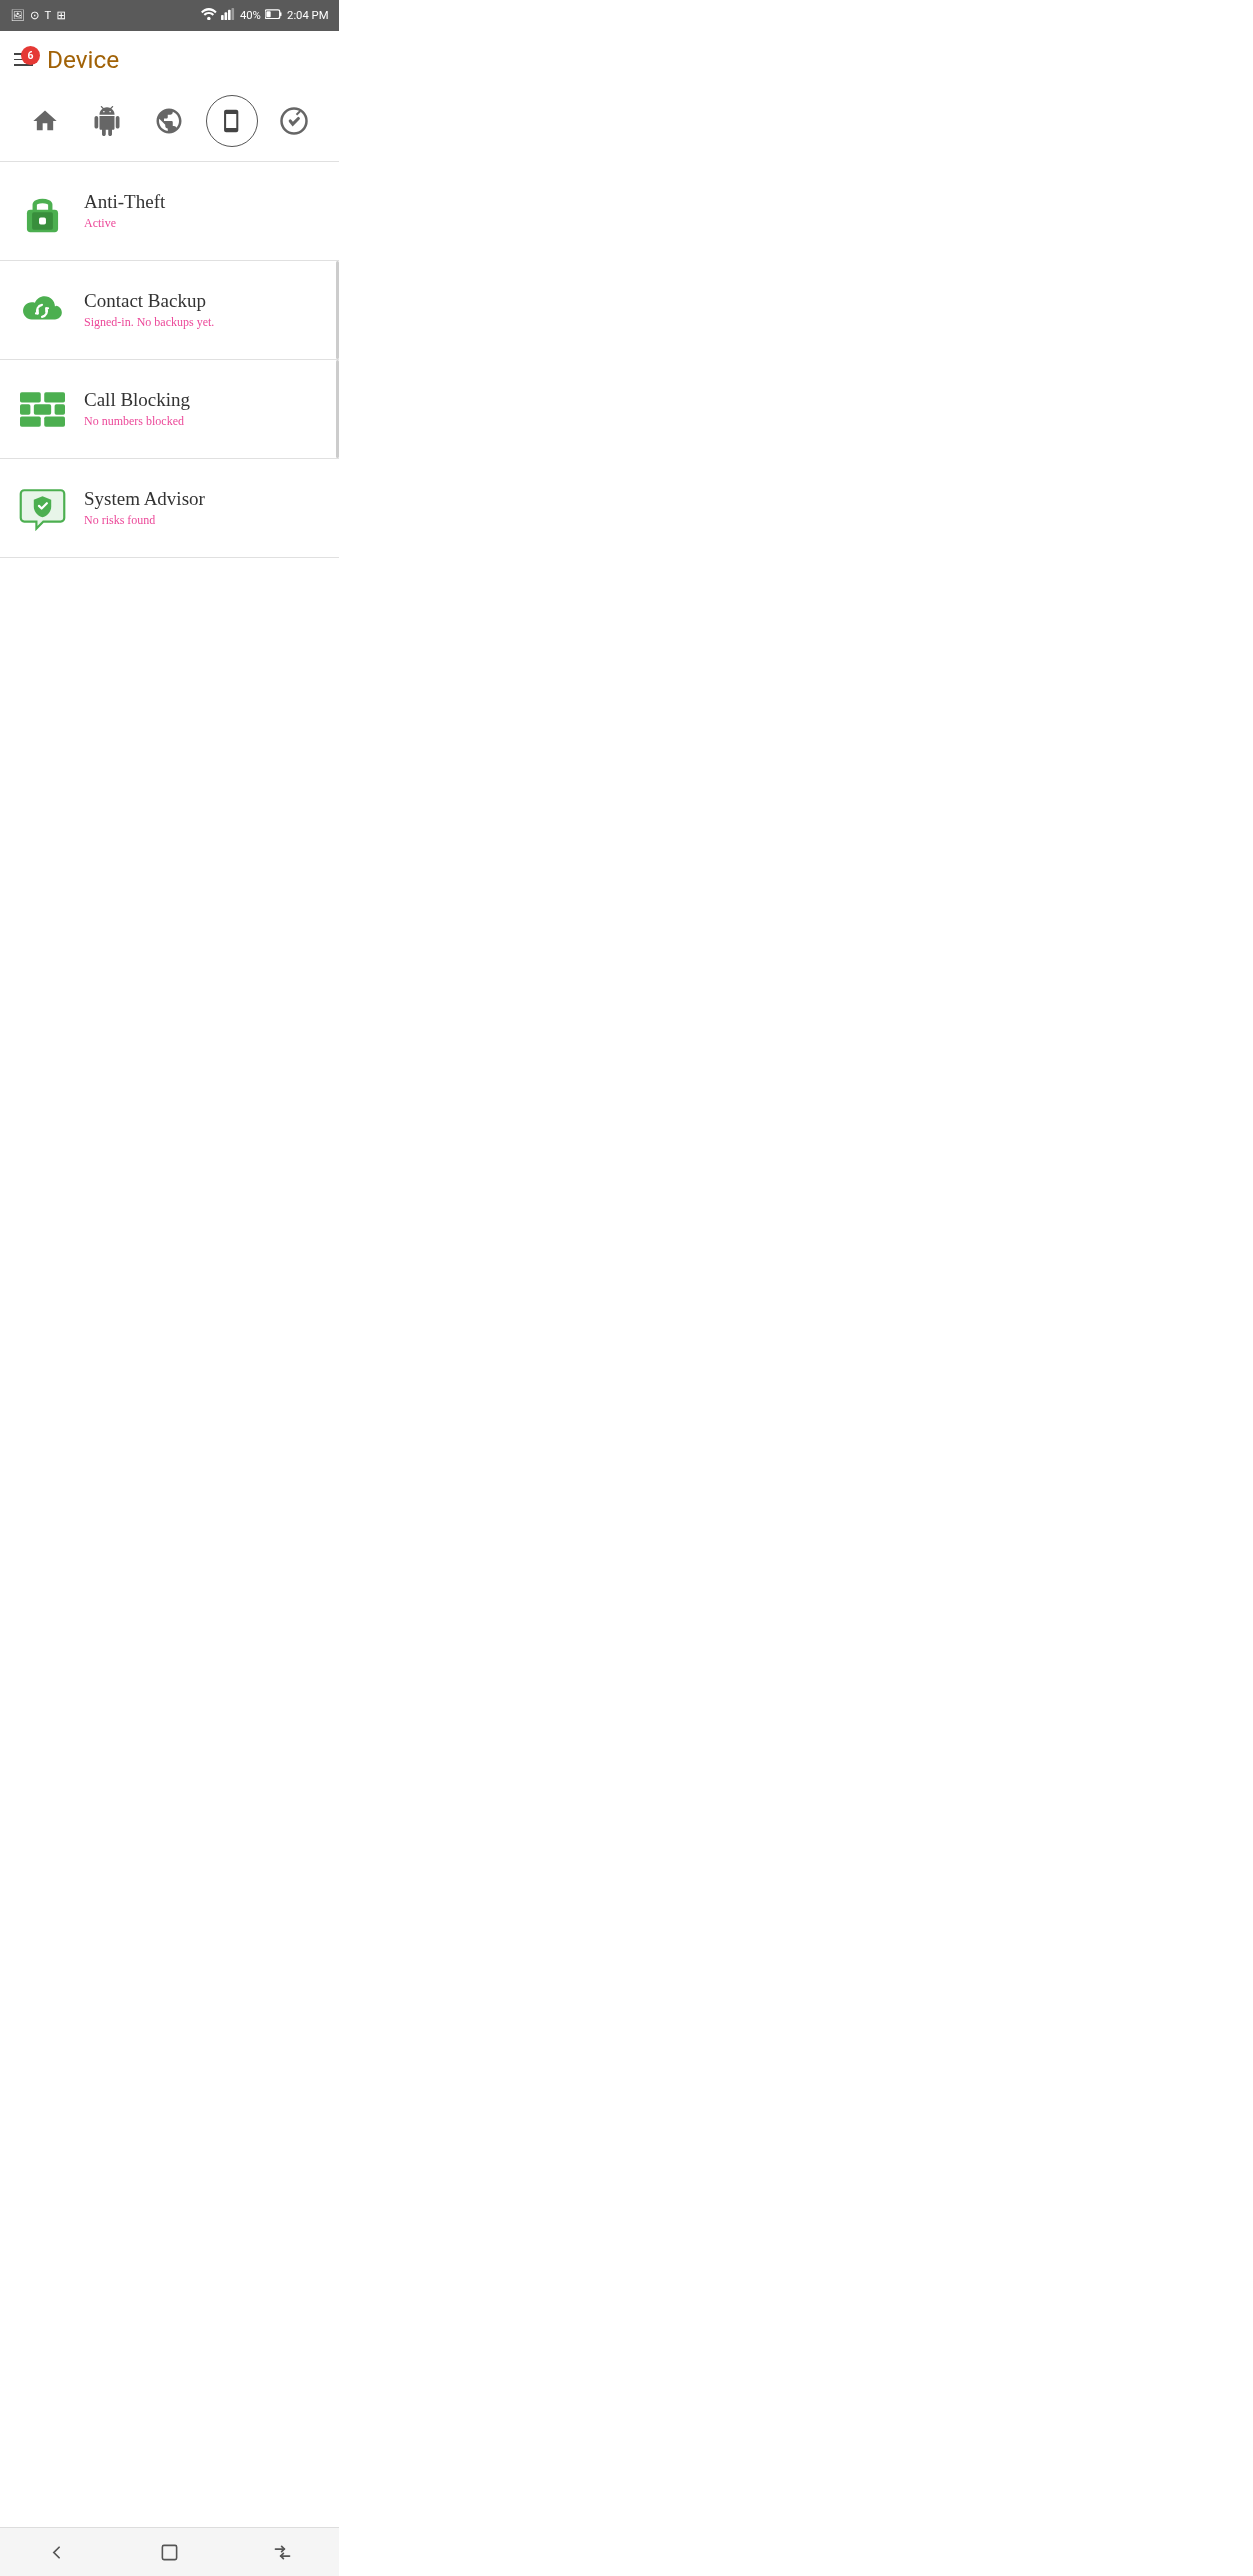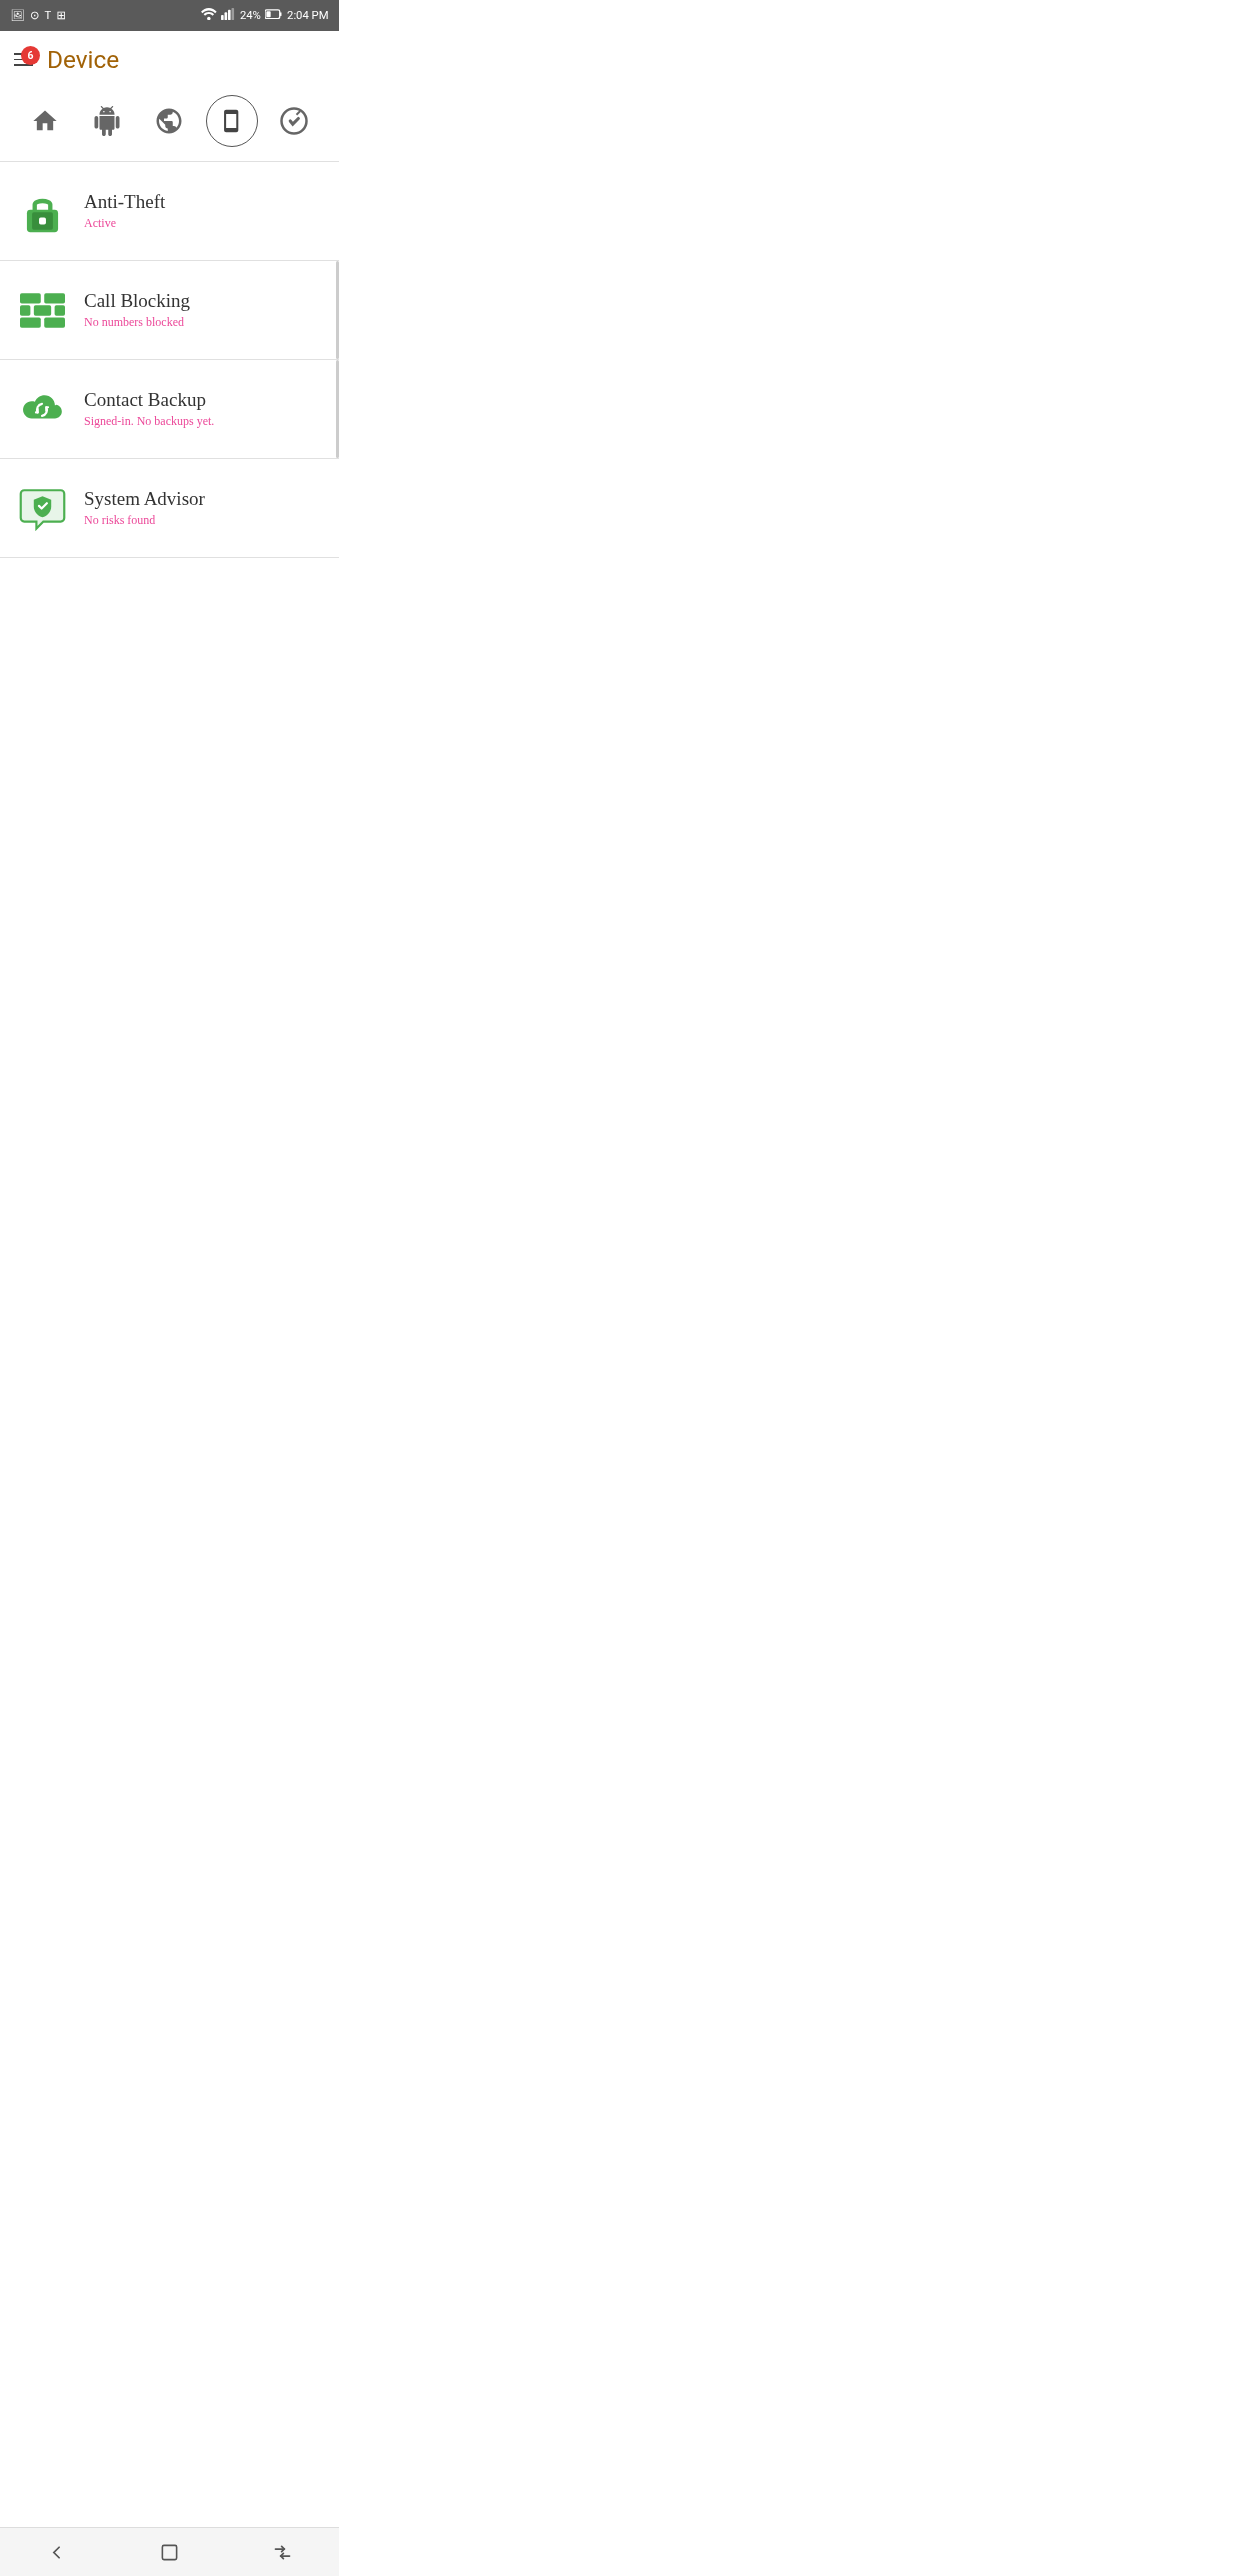--- a/index.html
+++ b/index.html
@@ -224,21 +224,21 @@
       </svg>
     </span>
     <span>
       <svg width="14" height="12.2" viewBox="0 0 16 14" fill="white">
         <rect x="0" y="8" width="3" height="6" rx="1"></rect>
         <rect x="4" y="5" width="3" height="9" rx="1"></rect>
         <rect x="8" y="2" width="3" height="12" rx="1"></rect>
         <rect x="12" y="0" width="3" height="14" rx="1" opacity="0.4"></rect>
       </svg>
     </span>
-    <span>24%</span>
+    <span>40%</span>
     <span>
       <svg width="17.4" height="10.4" viewBox="0 0 20 12" fill="none" stroke="white" stroke-width="1.5">
         <rect x="0" y="1" width="17" height="10" rx="2"></rect>
         <line x1="18" y1="4" x2="18" y2="8" stroke="white" stroke-width="2"></line>
         <rect x="1.5" y="2.5" width="5" height="7" rx="1" fill="white" stroke="none"></rect>
       </svg>
     </span>
     <span>2:04 PM</span>
   </div>
 </div>
@@ -304,57 +304,57 @@
         </svg>
       </div>
       <div class="menu-item-text">
         <div class="menu-item-title">Anti-Theft</div>
         <div class="menu-item-subtitle">Active</div>
       </div>
     </div>
 
     <div class="menu-item" style="position:relative;">
       <div class="menu-item-icon">
+        <svg class="cloud-icon" viewBox="0 0 58 48" fill="none">
+
+          <path d="M44 20C44 13.4 38.6 8 32 8c-5 0-9.3 3.1-11.2 7.5C19.5 15.2 18.3 15 17 15c-5.5 0-10 4.5-10 10s4.5 10 10 10h27c4.4 0 8-3.6 8-8 0-3.9-2.8-7.2-6.6-7.8L44 20z" fill="#4caf50"></path>
+
+          <path d="M24 28 C22 24 24 19 29 18" stroke="white" stroke-width="2.5" fill="none" stroke-linecap="round"></path>
+          <polyline points="22,28 24,28 24,24" stroke="white" stroke-width="2.5" fill="none" stroke-linecap="round" stroke-linejoin="round"></polyline>
+          <path d="M34 22 C36 26 34 31 29 32" stroke="white" stroke-width="2.5" fill="none" stroke-linecap="round"></path>
+          <polyline points="36,22 34,22 34,26" stroke="white" stroke-width="2.5" fill="none" stroke-linecap="round" stroke-linejoin="round"></polyline>
+        </svg>
+      </div>
+      <div class="menu-item-text">
+        <div class="menu-item-title">Contact Backup</div>
+        <div class="menu-item-subtitle">Signed-in. No backups yet.</div>
+      </div>
+      <div class="scrollbar"></div>
+    </div>
+
+    <div class="menu-item" style="position:relative;">
+      <div class="menu-item-icon">
         <svg class="firewall-icon" viewBox="0 0 52 40" fill="none">
 
           <rect x="0" y="0" width="24" height="12" rx="2" fill="#4caf50"></rect>
           <rect x="28" y="0" width="24" height="12" rx="2" fill="#4caf50"></rect>
           <rect x="0" y="14" width="12" height="12" rx="2" fill="#4caf50"></rect>
           <rect x="16" y="14" width="20" height="12" rx="2" fill="#4caf50"></rect>
           <rect x="40" y="14" width="12" height="12" rx="2" fill="#4caf50"></rect>
           <rect x="0" y="28" width="24" height="12" rx="2" fill="#4caf50"></rect>
           <rect x="28" y="28" width="24" height="12" rx="2" fill="#4caf50"></rect>
         </svg>
       </div>
       <div class="menu-item-text">
         <div class="menu-item-title">Call Blocking</div>
         <div class="menu-item-subtitle">No numbers blocked</div>
       </div>
       <div class="scrollbar"></div>
     </div>
 
-    <div class="menu-item" style="position:relative;">
-      <div class="menu-item-icon">
-        <svg class="cloud-icon" viewBox="0 0 58 48" fill="none">
-
-          <path d="M44 20C44 13.4 38.6 8 32 8c-5 0-9.3 3.1-11.2 7.5C19.5 15.2 18.3 15 17 15c-5.5 0-10 4.5-10 10s4.5 10 10 10h27c4.4 0 8-3.6 8-8 0-3.9-2.8-7.2-6.6-7.8L44 20z" fill="#4caf50"></path>
-
-          <path d="M24 28 C22 24 24 19 29 18" stroke="white" stroke-width="2.5" fill="none" stroke-linecap="round"></path>
-          <polyline points="22,28 24,28 24,24" stroke="white" stroke-width="2.5" fill="none" stroke-linecap="round" stroke-linejoin="round"></polyline>
-          <path d="M34 22 C36 26 34 31 29 32" stroke="white" stroke-width="2.5" fill="none" stroke-linecap="round"></path>
-          <polyline points="36,22 34,22 34,26" stroke="white" stroke-width="2.5" fill="none" stroke-linecap="round" stroke-linejoin="round"></polyline>
-        </svg>
-      </div>
-      <div class="menu-item-text">
-        <div class="menu-item-title">Contact Backup</div>
-        <div class="menu-item-subtitle">Signed-in. No backups yet.</div>
-      </div>
-      <div class="scrollbar"></div>
-    </div>
-
     <div class="menu-item">
       <div class="menu-item-icon">
         <svg class="shield-msg-icon" viewBox="0 0 54 54" fill="none">
 
           <path d="M6 6h42c2.2 0 4 1.8 4 4v28c0 2.2-1.8 4-4 4H28l-8 8v-8H6c-2.2 0-4-1.8-4-4V10c0-2.2 1.8-4 4-4z" fill="#e8f5e9" stroke="#4caf50" stroke-width="2.5"></path>
 
           <path d="M27 13l-10 4v8c0 5.5 4.3 10.7 10 12 5.7-1.3 10-6.5 10-12v-8l-10-4z" fill="#4caf50"></path>
           <path d="M23 24l3 3 6-6" stroke="white" stroke-width="2.5" stroke-linecap="round" stroke-linejoin="round" fill="none"></path>
         </svg>
       </div>

